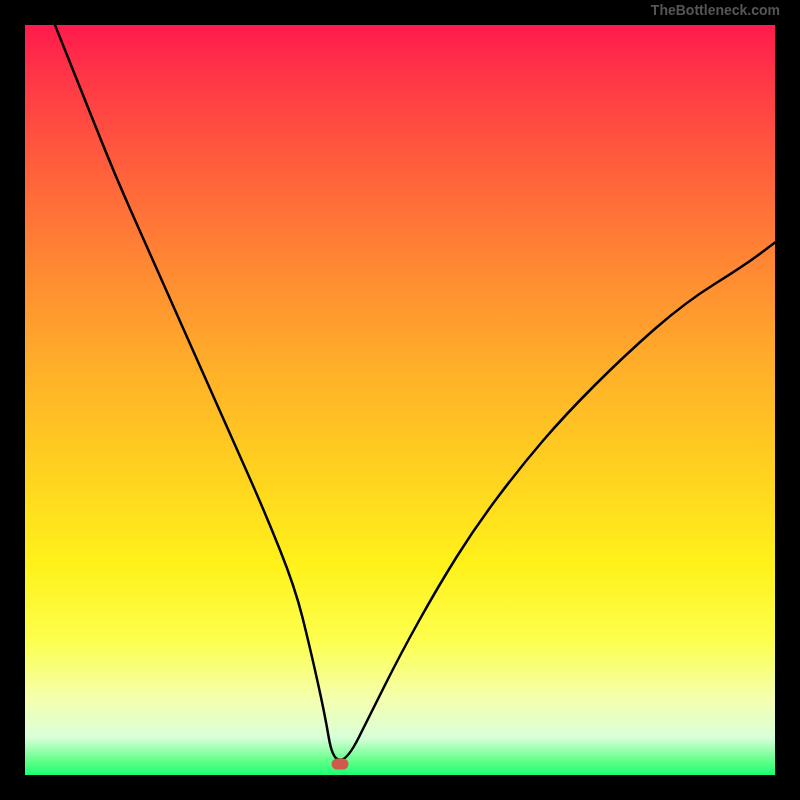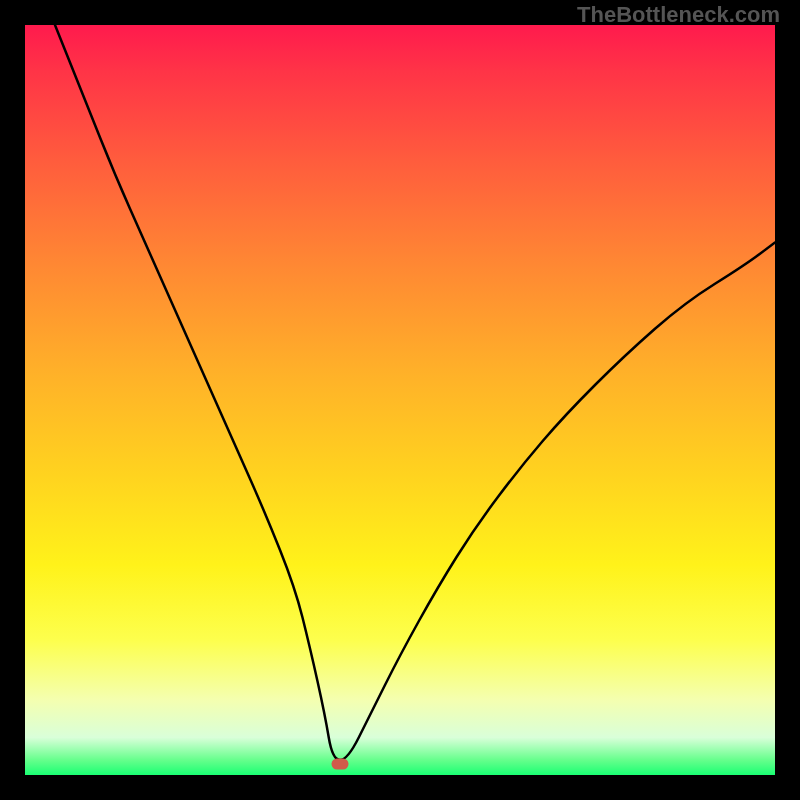--- a/index.html
+++ b/index.html
@@ -9,21 +9,21 @@
     height: 800px;
     background: #000;
     position: relative;
     font-family: Arial, sans-serif;
   }
   .watermark {
     position: absolute;
     top: 2px;
     right: 20px;
     color: #555;
-    font-size: 22px;
+    font-size: 14px;
     font-weight: bold;
     z-index: 10;
   }
   .plot-area {
     position: absolute;
     left: 25px;
     top: 25px;
     width: 750px;
     height: 750px;
     overflow: hidden;

